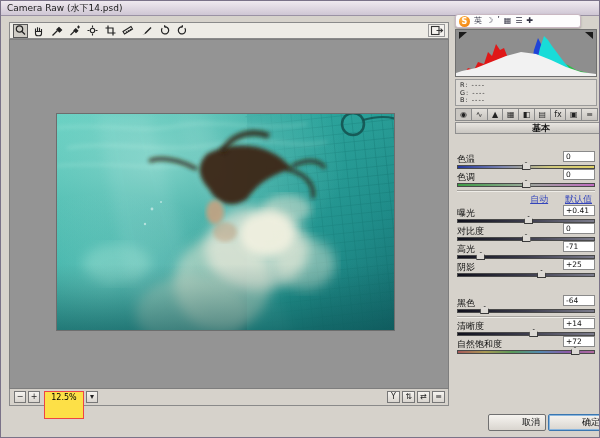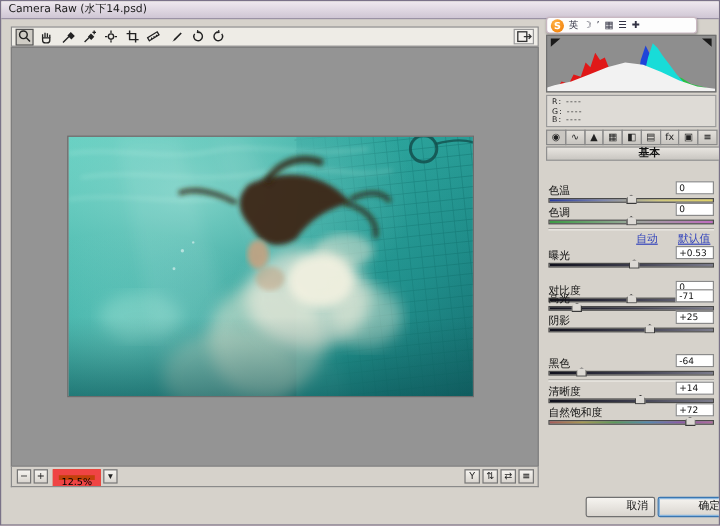--- a/index.html
+++ b/index.html
@@ -15,21 +15,21 @@
   .tool{width:15px;height:14px;display:flex;align-items:center;justify-content:center;}
   .tool.sel{border:1px solid #555;background:#cfccc5;}
   .tool svg{display:block;}
   .fsbtn{position:absolute;right:3px;top:1px;width:17px;height:13px;display:flex;align-items:center;justify-content:center;border:1px solid #999;background:#f4f2ee;}
   
   .canvas{position:absolute;left:8px;top:38px;width:440px;height:350px;background:#949494;border:1px solid #7e7e7e;}
   .photo{position:absolute;left:46px;top:73px;width:339px;height:218px;border:1px solid #6d6d6d;overflow:hidden;}
   
   .zoombar{position:absolute;left:8px;top:388px;width:440px;height:17px;background:#d6d2cb;border:1px solid #8a8a8a;border-top:none;}
   .zbtn{position:absolute;top:2px;width:12px;height:12px;background:linear-gradient(#f6f4f0,#d9d5cf);border:1px solid #777;font-size:8px;line-height:10px;text-align:center;color:#222;}
-  .ztext{position:absolute;left:34px;top:2px;width:40px;height:14px;background:#c2410c;border:5px solid #ef4444;font-size:8px;line-height:11px;text-align:center;}
+  .ztext{position:absolute;left:34px;top:2px;width:40px;height:28px;background:#fde047;border:1px solid #ef4444;font-size:8px;line-height:11px;text-align:center;}
   .pvicons{position:absolute;right:3px;top:2px;display:flex;gap:2px;}
   .pvicons .zbtn{position:static;width:13px;}
   
   .panel{position:absolute;left:452px;top:16px;width:146px;height:392px;font-size:9px;color:#111;}
   .ime{position:absolute;left:2px;top:-3px;height:14px;width:126px;background:#fdfdfd;border:1px solid #c9b8c2;border-radius:3px;display:flex;align-items:center;gap:4px;padding:0 3px;box-shadow:0 1px 2px rgba(0,0,0,.25);}
   .ime .slogo{width:11px;height:11px;border-radius:50%;background:radial-gradient(circle at 35% 30%,#ffb347,#f07800);color:#fff;font-size:8px;font-weight:bold;text-align:center;line-height:11px;}
   .ime .it{font-size:8px;color:#334;line-height:12px;}
   .hist{position:absolute;left:2px;top:12px;width:142px;height:48px;background:#8e8e8e;border:1px solid #6f6f6f;}
   .rgbbox{position:absolute;left:2px;top:62px;width:142px;height:27px;background:#dedbd6;border:1px solid #9a9a9a;padding:2px 4px;}
   .rgbrow{font-size:6.5px;line-height:7.5px;color:#222;letter-spacing:1px;}
@@ -297,25 +297,25 @@
     </div>
 
     <div class="divider" style="top:173px"></div>
     <div class="links">
       <span>自动</span>
       <span>默认值</span>
     </div>
 
     <div class="srow" style="top:190px">
       <span class="slabel">曝光</span>
-      <div class="svalue">+0.53</div>
+      <div class="svalue">+0.41</div>
       <div class="strack track-tone"></div>
         <div class="sthumb" style="left: calc(52% - 4.68px);"></div>
     </div>
-    <div class="srow" style="top:219px">
+    <div class="srow" style="top:208px">
       <span class="slabel">对比度</span>
       <div class="svalue">0</div>
       <div class="strack track-tone"></div>
         <div class="sthumb" style="left: calc(50% - 4.5px);"></div>
     </div>
     <div class="srow" style="top:226px">
       <span class="slabel">高光</span>
       <div class="svalue">-71</div>
       <div class="strack track-tone"></div>
         <div class="sthumb" style="left: calc(15% - 1.35px);"></div>

